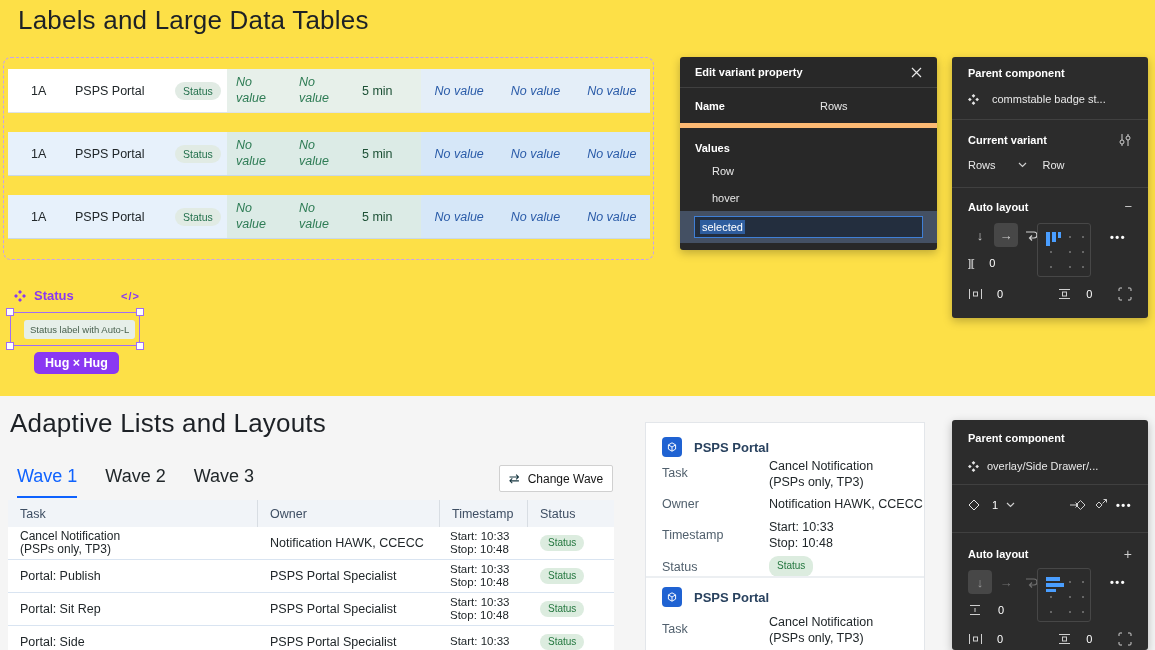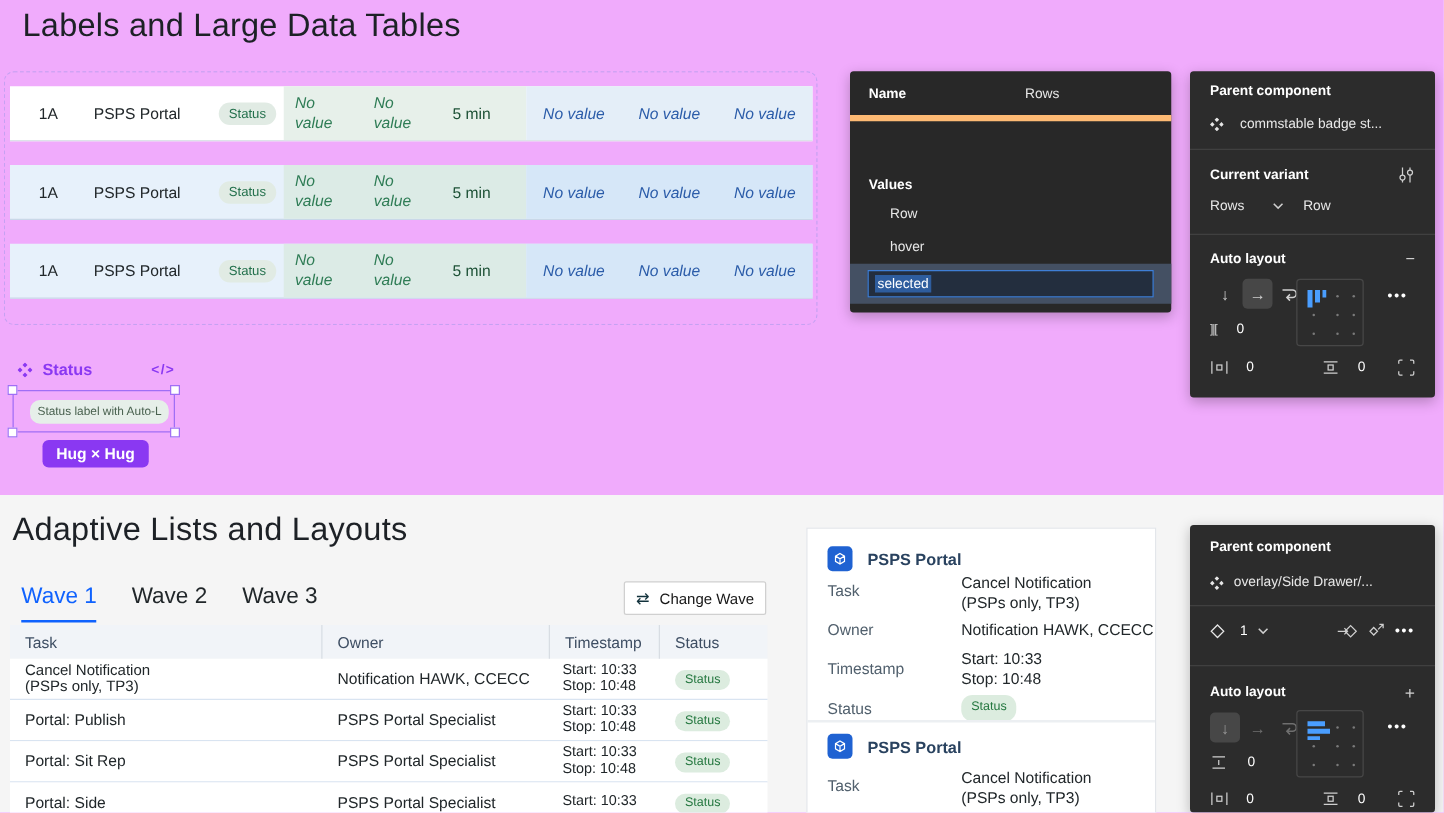--- a/index.html
+++ b/index.html
@@ -1,17 +1,17 @@
 <!DOCTYPE html>
 <html><head>
 <meta charset="utf-8">
 <style>
   * { margin:0; padding:0; box-sizing:border-box; }
   body { font-family:"Liberation Sans", sans-serif; background:#fff; }
-  .canvas { position:relative; width:1155px; height:650px; background:#f0abfc; overflow:hidden; }
+  .canvas { position:relative; width:1155px; height:650px; background:#fde047; overflow:hidden; }
 
   
   .big-title { position:absolute; font-size:26px; font-weight:500; color:#1d2126; letter-spacing:.2px; }
 
   
   .dashed-frame { position:absolute; left:3px; top:57px; width:651px; height:203px;
     border:1.5px dashed #c6a1f2; border-radius:8px; }
   .trow { position:absolute; left:4px; right:3px; height:44px; display:flex; align-items:stretch;
     font-size:12.5px; color:#21272a; }
   .trow > span, .ggroup > span, .bgroup > span { display:flex; align-items:center; }
@@ -35,21 +35,21 @@
 
   
   .comp-head { position:absolute; left:14px; top:288px; display:flex; align-items:center; gap:8px;
     color:#8a38f2; font-size:13px; font-weight:700; width:126px; }
   .comp-head .code { margin-left:auto; font-size:11px; font-weight:700; letter-spacing:1px; }
   .sel-frame { position:absolute; left:10px; top:312px; width:130px; height:34px;
     border:1.5px solid #a06ef5; background:transparent; }
   .handle { position:absolute; width:8px; height:8px; background:#fff; border:1.5px solid #a06ef5; }
   .h-tl{left:-5px;top:-5px;} .h-tr{right:-5px;top:-5px;} .h-bl{left:-5px;bottom:-5px;} .h-br{right:-5px;bottom:-5px;}
   .auto-badge { position:absolute; left:13px; top:7px; background:#e6efe9; color:#49614f;
-    font-size:9.5px; padding:4px 6px; border-radius:8px; white-space:nowrap; }
+    font-size:9.5px; padding:4px 6px; border-radius:3px; white-space:nowrap; }
   .hug-pill { position:absolute; left:34px; top:352px; background:#8a38f2; color:#fff;
     font-size:12.5px; font-weight:700; padding:4px 11px; border-radius:5px; }
 
   
   .dark-panel { position:absolute; background:#2c2c2c; border-radius:3px; color:#e8e8e8;
     font-size:11px; box-shadow:0 3px 10px rgba(0,0,0,.25); }
   .p-bold { color:#fff; font-weight:700; }
   .divider { position:absolute; left:0; right:0; height:1px; background:#404040; }
   .icon-muted { color:#cfcfcf; }
   .more-dots { color:#fff; font-size:11px; letter-spacing:1.5px; font-weight:700; }
@@ -200,20 +200,26 @@
   <div class="sel-frame">
     <div class="handle h-tl"></div>
     <div class="handle h-tr"></div>
     <div class="handle h-bl"></div>
     <div class="handle h-br"></div>
     <div class="auto-badge">Status label with Auto-L</div>
   </div>
   <div class="hug-pill">Hug × Hug</div>
 
   <div class="dark-panel dialog">
+    <div class="dlg-header">
+      <span class="t p-bold">Edit variant property</span>
+      <svg width="11" height="11" viewBox="0 0 11 11" stroke="#e6e6e6" stroke-width="1.2">
+          <path d="M1 1 L10 10 M10 1 L1 10"></path>
+        </svg>
+    </div>
     <div class="dlg-name-row">
       <span class="lbl p-bold">Name</span>
       <span>Rows</span>
     </div>
     <div class="dlg-values-lbl p-bold">Values</div>
     <div class="dlg-opt" style="top:108px">Row</div>
     <div class="dlg-opt" style="top:135px">hover</div>
     <div class="dlg-input-row">
       <div class="dlg-input">
         <span class="seltext">selected</span>

